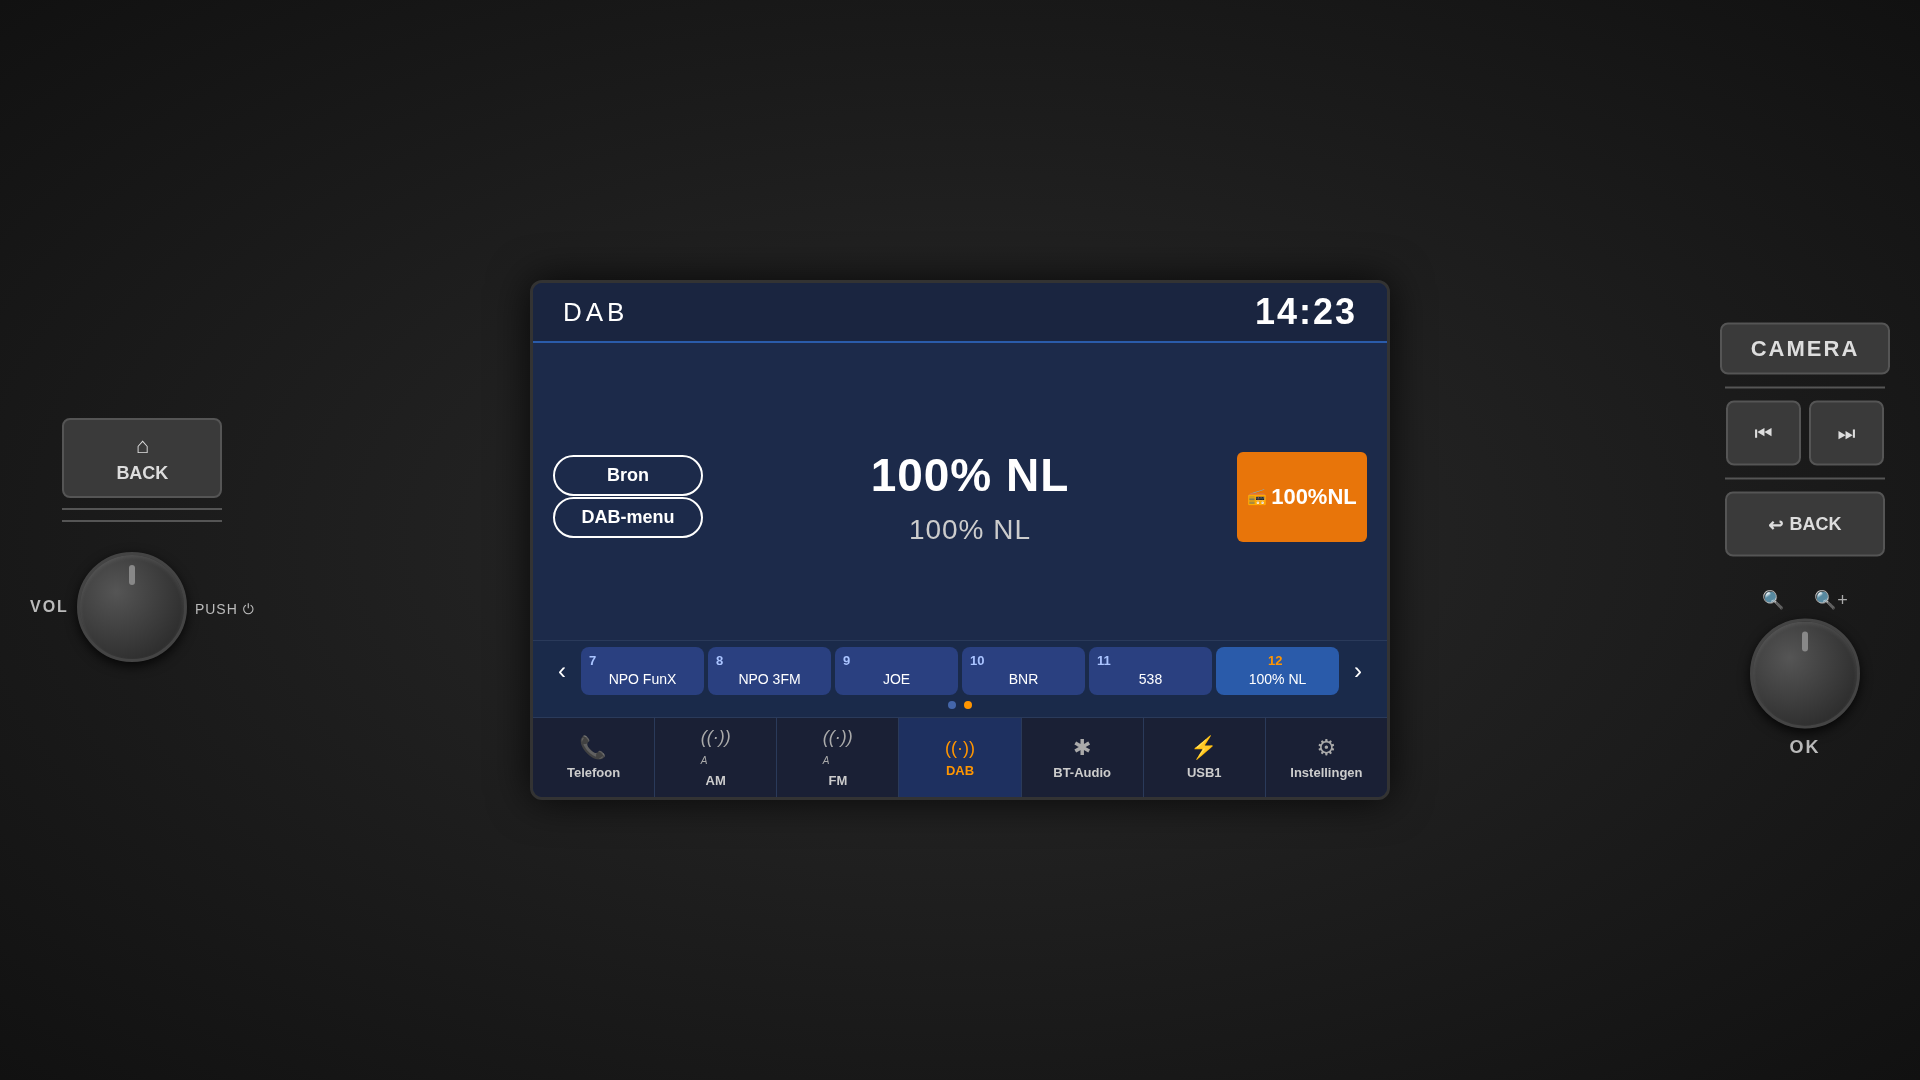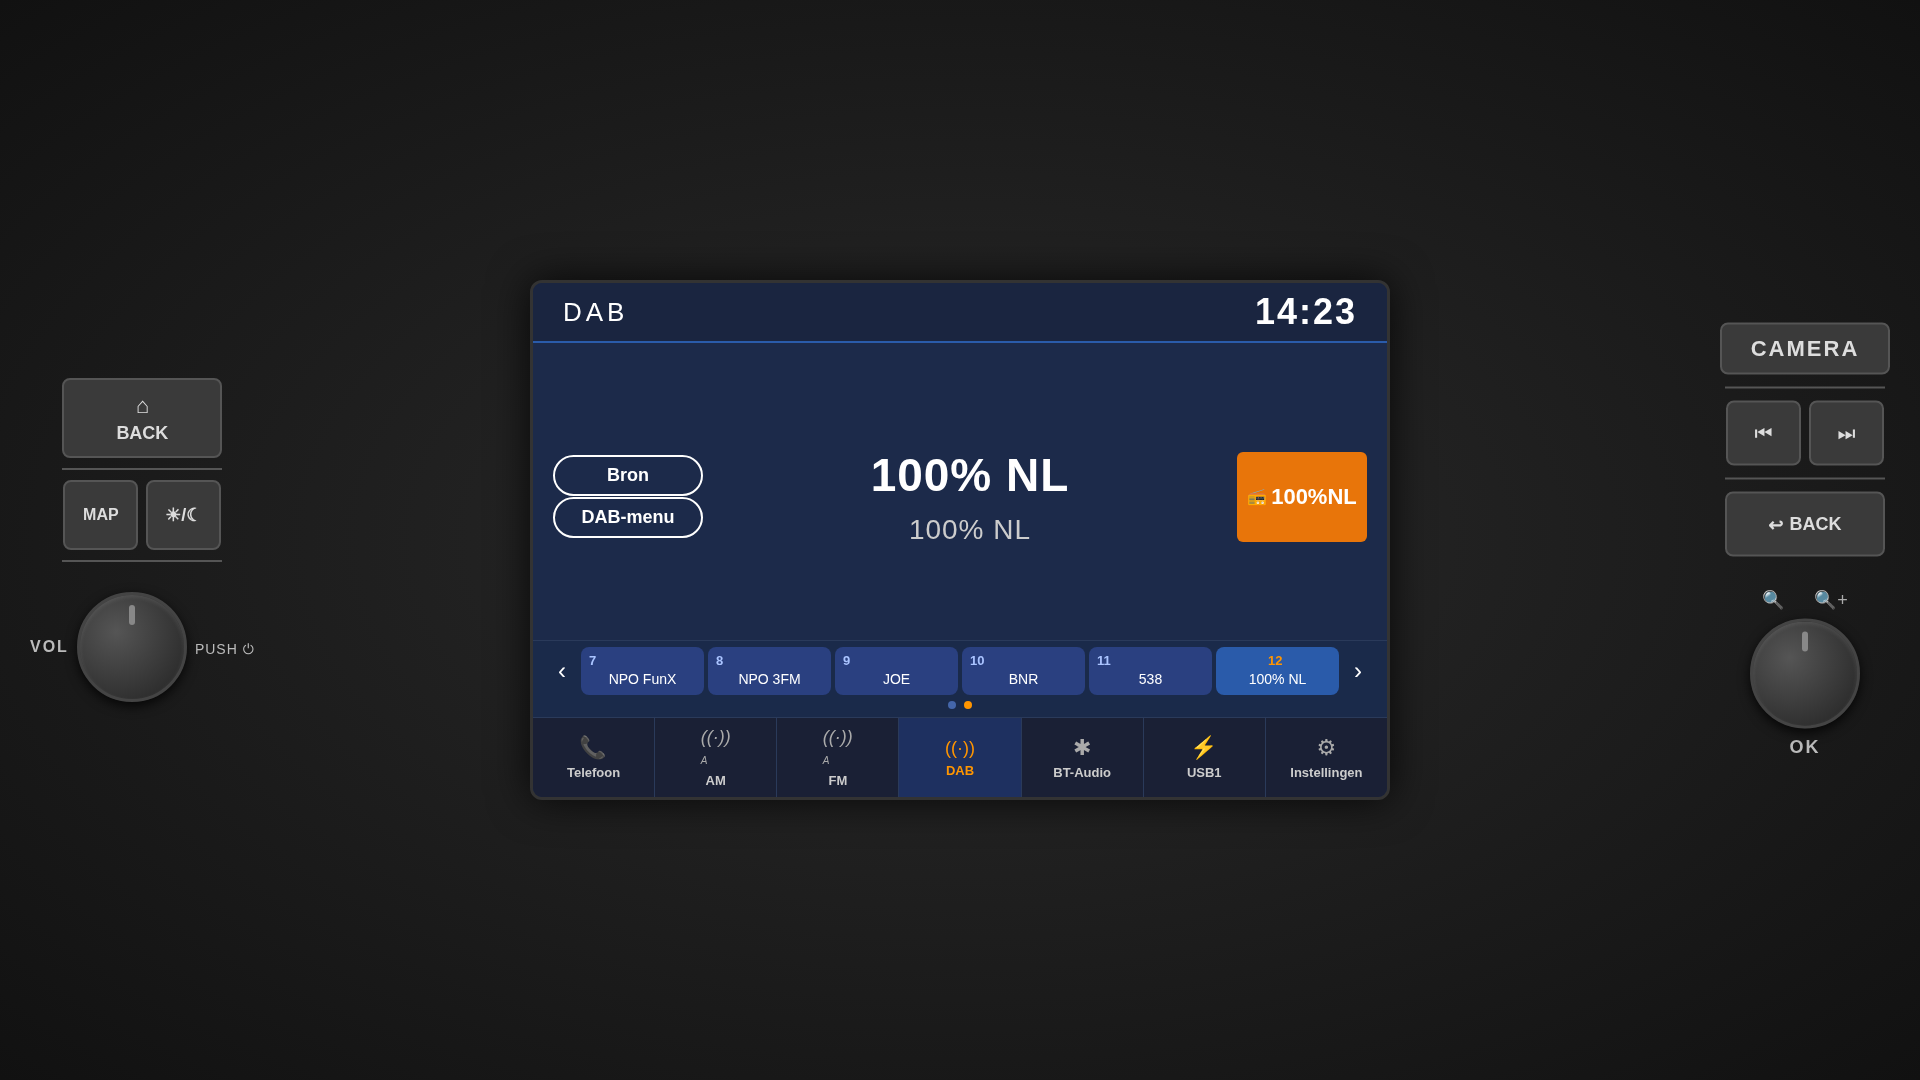--- a/index.html
+++ b/index.html
@@ -457,28 +457,20 @@
 <body>
 
 <div class="car-frame">
 
   <div class="left-controls">
     <button class="ctrl-btn menu-btn">
       <span class="icon">⌂</span>
       <span>BACK</span>
     </button>
     <div style="width:160px; height:2px; background:#555;"></div>
-    <div class="map-bright-row">
-      <button class="ctrl-btn map-btn">
-        <span>MAP</span>
-      </button>
-      <button class="ctrl-btn bright-btn">
-        <span>☀/☾</span>
-      </button>
-    </div>
     <div style="width:160px; height:2px; background:#555;"></div>
 
     <div class="vol-section">
       <span class="vol-label">VOL</span>
       <div class="knob"></div>
       <span class="push-label">PUSH ⏻</span>
     </div>
   </div>
 
   <div class="main-screen">

